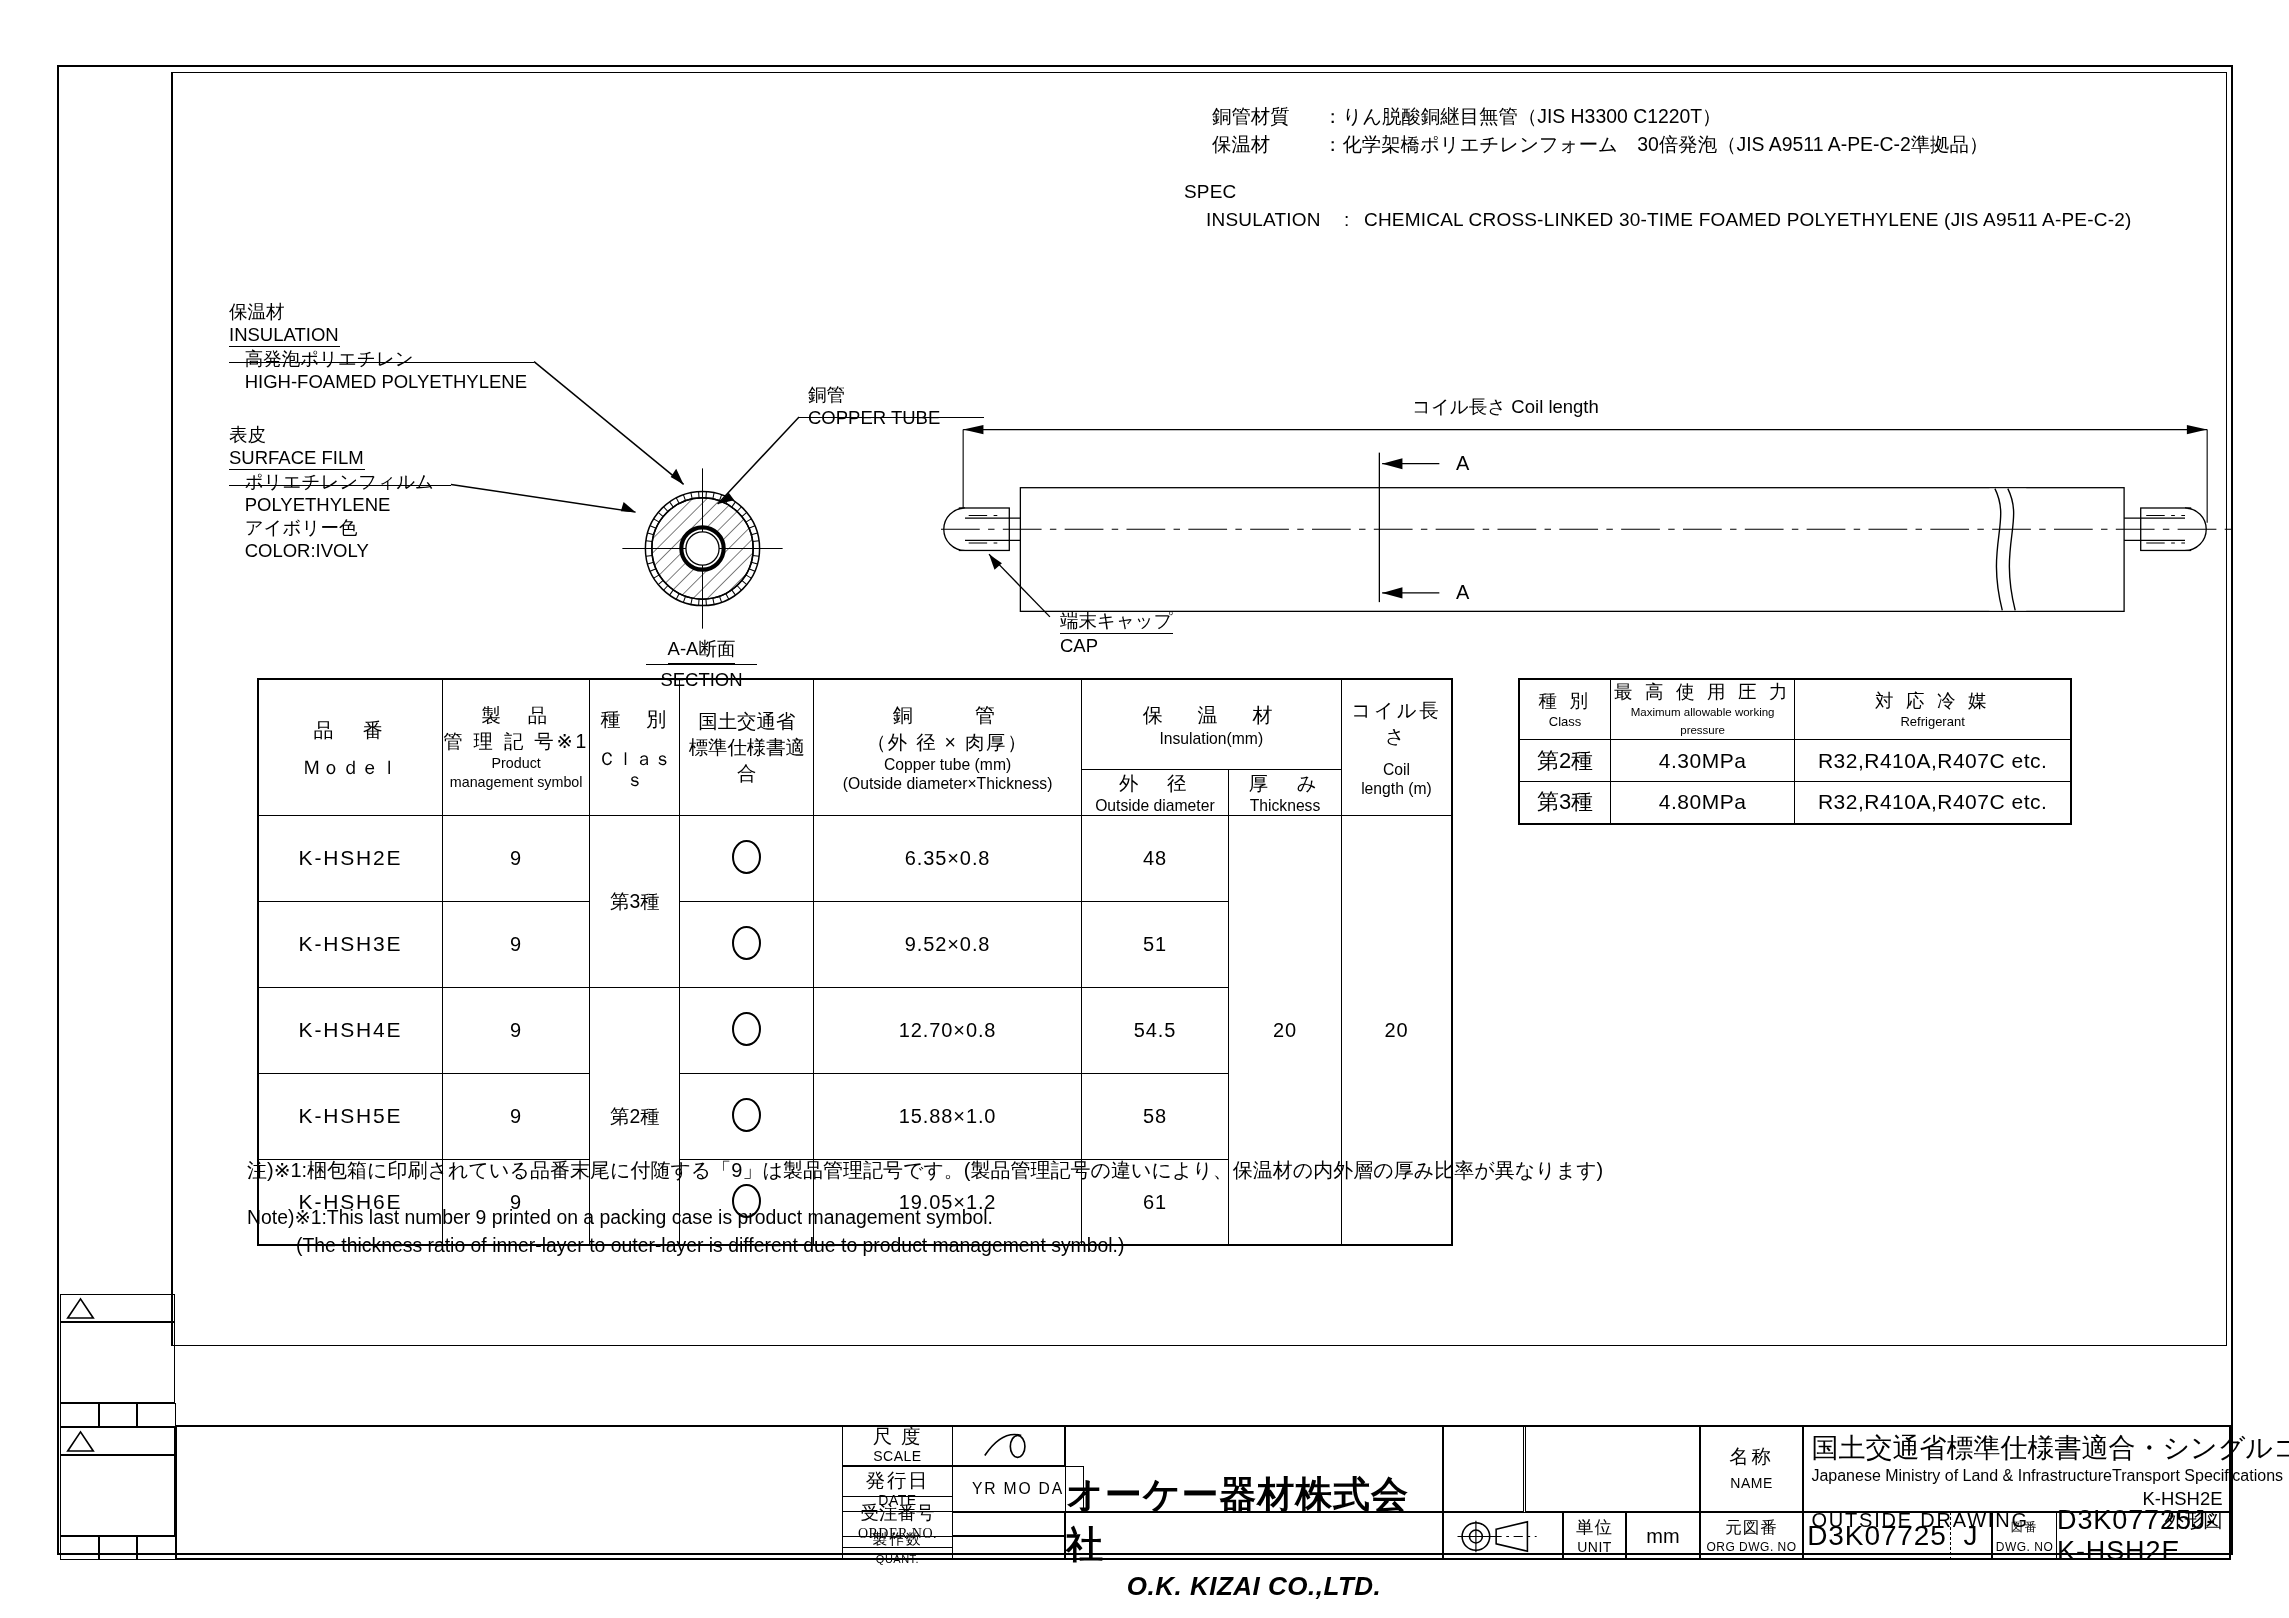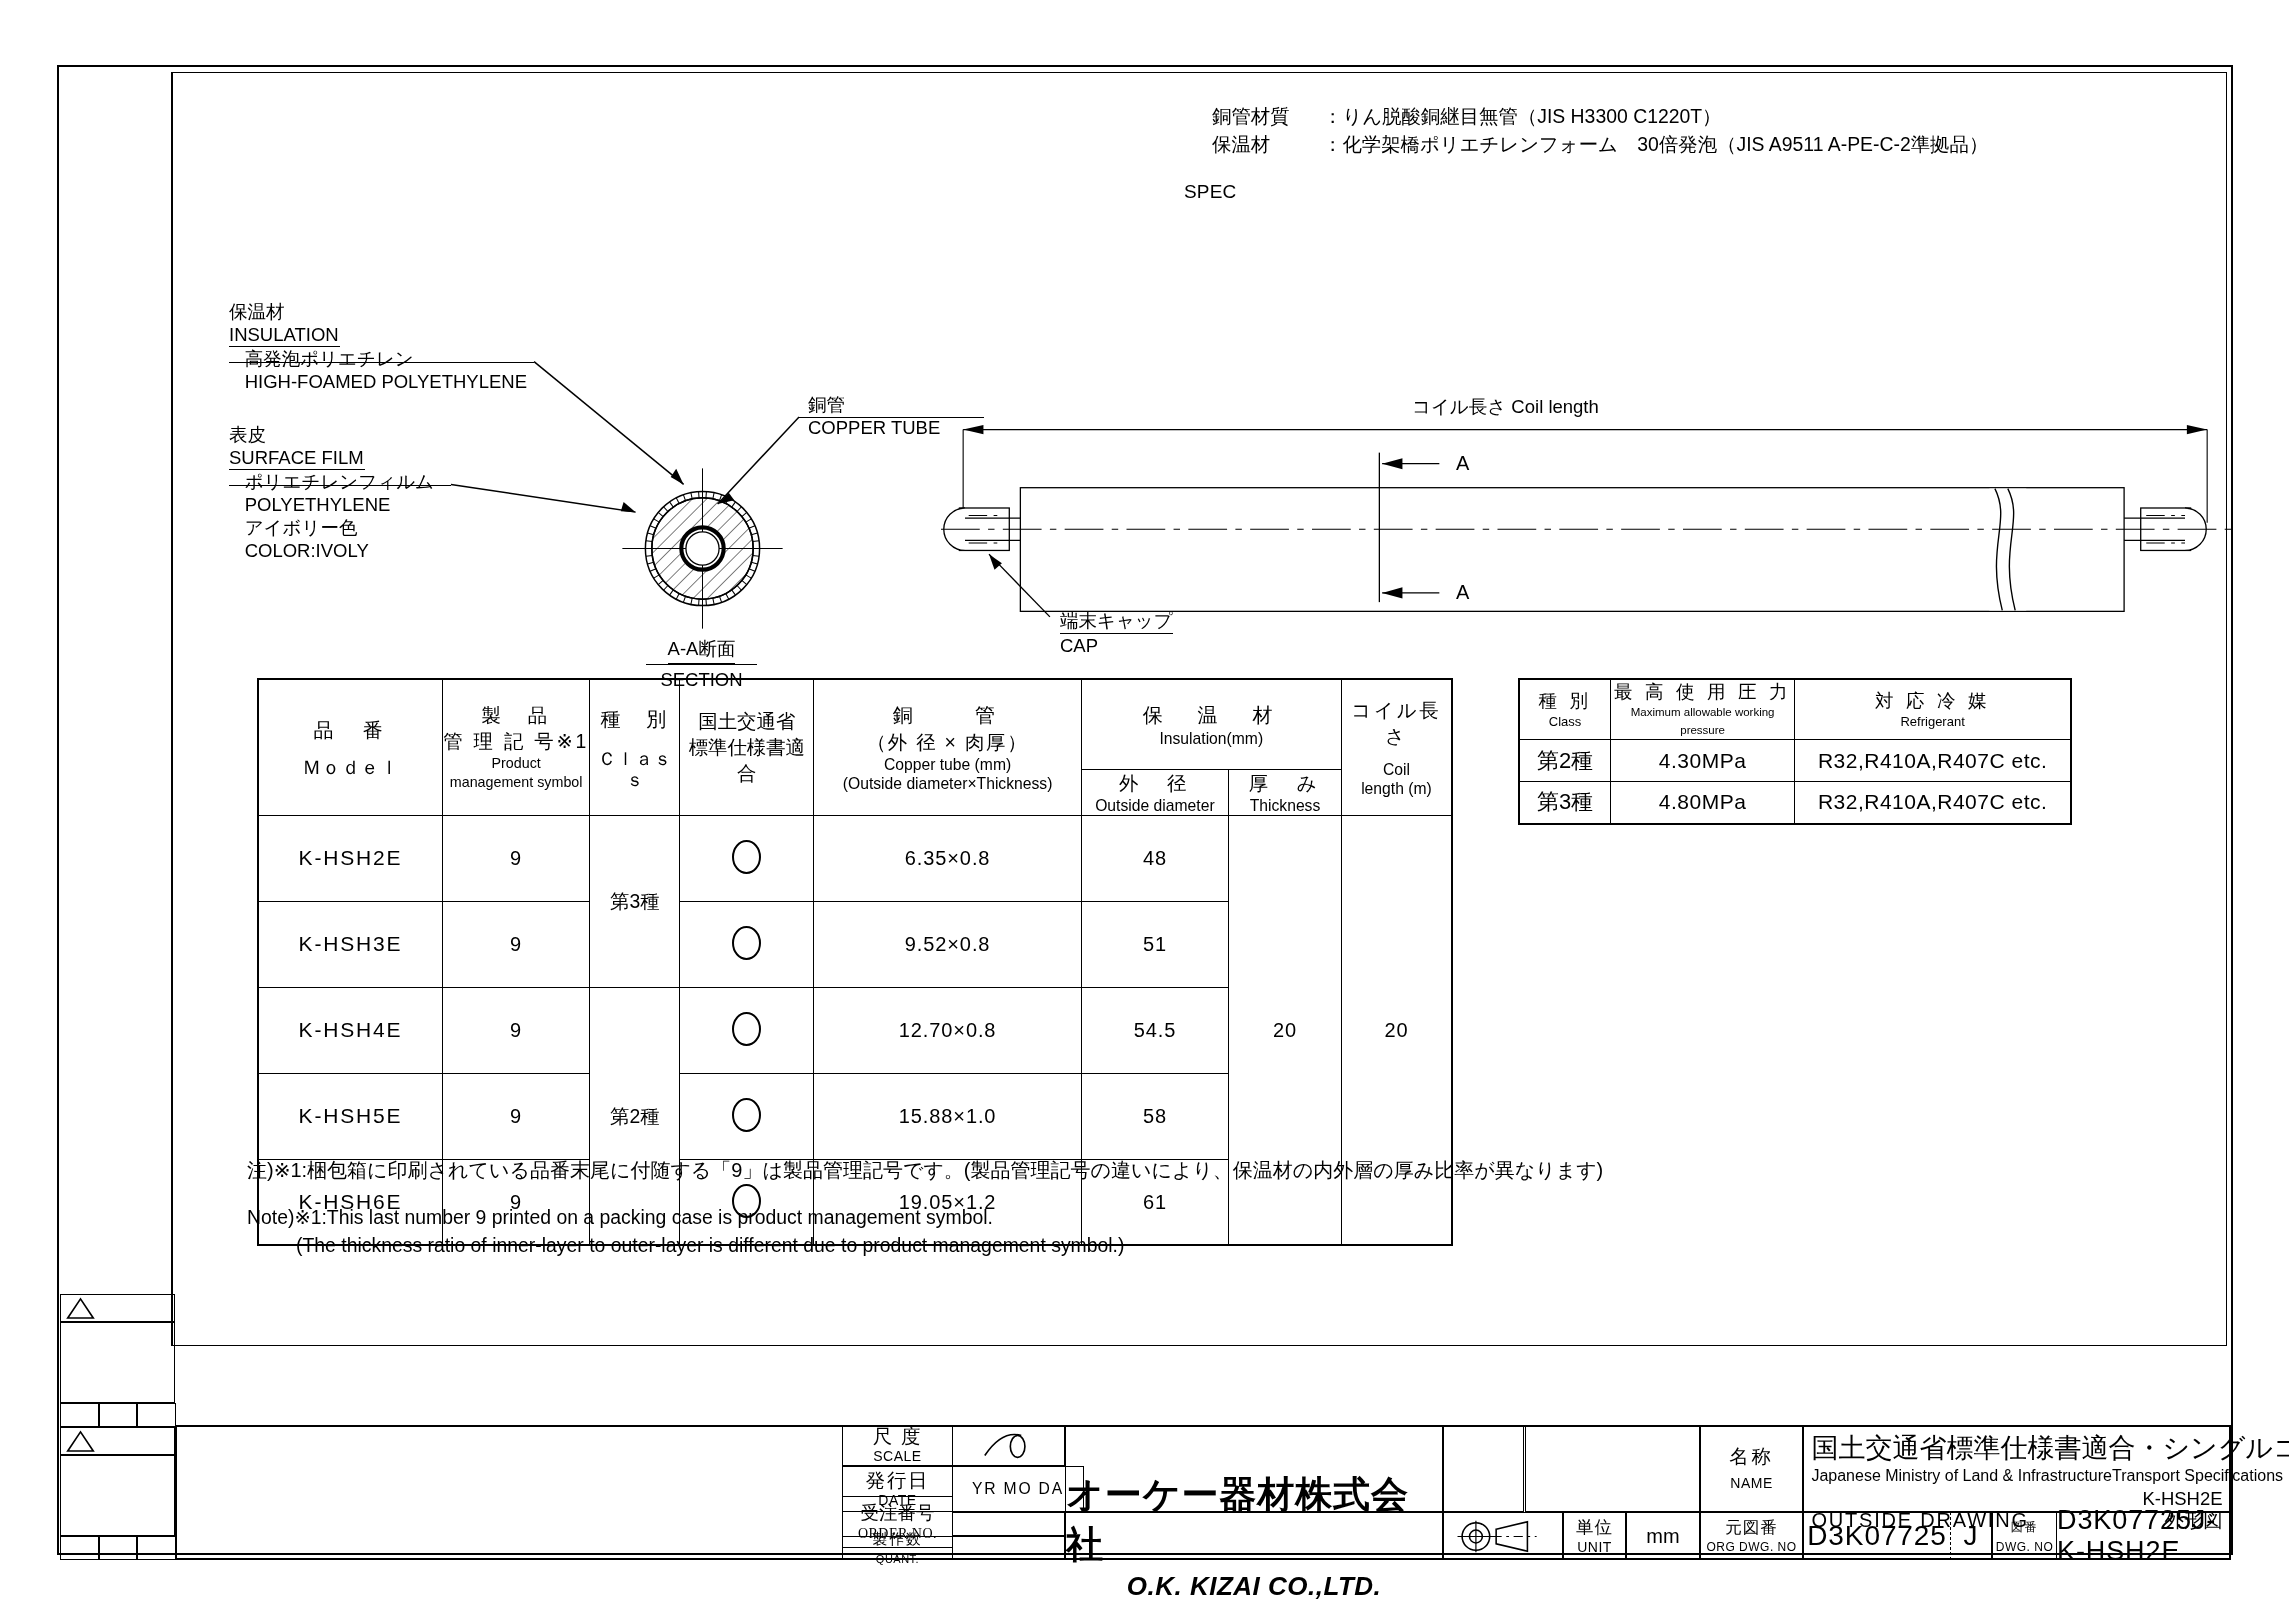--- a/index.html
+++ b/index.html
@@ -65,20 +65,23 @@
 
 <div class="abs" style="left:1184px;top:102px;">
   <div class="spec-line nw" style="margin-left:28px;">
     <span style="display:inline-block;width:111px;">銅管材質</span><span>：</span><span>りん脱酸銅継目無管（JIS H3300 C1220T）</span>
   </div>
   <div class="spec-line nw" style="margin-left:28px;">
     <span style="display:inline-block;width:111px;">保温材</span><span>：</span><span>化学架橋ポリエチレンフォーム　30倍発泡（JIS A9511 A-PE-C-2準拠品）</span>
   </div>
   <div style="height:20px;"></div>
   <div class="spec-line-en nw">SPEC</div>
+  <div class="spec-line-en nw" style="margin-left:22px;">
+    <span style="display:inline-block;width:138px;">INSULATION</span><span style="display:inline-block;width:20px;">:</span><span>CHEMICAL CROSS-LINKED 30-TIME FOAMED POLYETHYLENE  (JIS A9511 A-PE-C-2)</span>
+  </div>
 </div>
 
 <div class="abs" style="left:229px;top:300px;">
   <div class="lbl-jp nw">保温材</div>
   <div class="lbl nw ul" style="padding-right:1.8px;display:inline-block;">INSULATION</div>
   <div class="lbl-jp nw" style="margin-left:15.7px;">高発泡ポリエチレン</div>
   <div class="lbl nw" style="margin-left:15.7px;">HIGH-FOAMED POLYETHYLENE</div>
 </div>
 
 <div class="abs" style="left:229px;top:423px;">
@@ -93,21 +96,21 @@
 <div class="abs" style="left:229px;top:362px;width:305px;height:0;border-top:1.5px solid #000;"></div>
 <div class="abs" style="left:229px;top:485px;width:222px;height:0;border-top:1.5px solid #000;"></div>
 
 <svg class="abs" style="left:222px;top:295px;" width="517" height="305" viewBox="0 0 560 330">
   <line x1="338" y1="72" x2="500" y2="205" stroke="#000" stroke-width="1.6"></line>
   <polygon points="500,205 486,197 492,188" fill="#000"></polygon>
   <line x1="248" y1="205" x2="448" y2="235" stroke="#000" stroke-width="1.6"></line>
   <polygon points="448,235 432,234 435,224" fill="#000"></polygon>
 </svg>
 
-<div class="abs" style="left:808px;top:393px;">
+<div class="abs" style="left:808px;top:383px;">
   <div class="lbl-jp nw">銅管</div>
   <div class="lbl nw">COPPER TUBE</div>
 </div>
 <div class="abs" style="left:799px;top:417px;width:185px;height:0;border-top:1.5px solid #000;"></div>
 <svg class="abs" style="left:701px;top:415px;" width="111" height="102" viewBox="0 0 120 110">
   <line x1="106" y1="2" x2="18" y2="96" stroke="#000" stroke-width="1.6"></line>
   <polygon points="18,96 30,84 36,92" fill="#000"></polygon>
 </svg>
 
 <svg class="abs" style="left:615px;top:461px;" width="175" height="175" viewBox="0 0 190 190">

